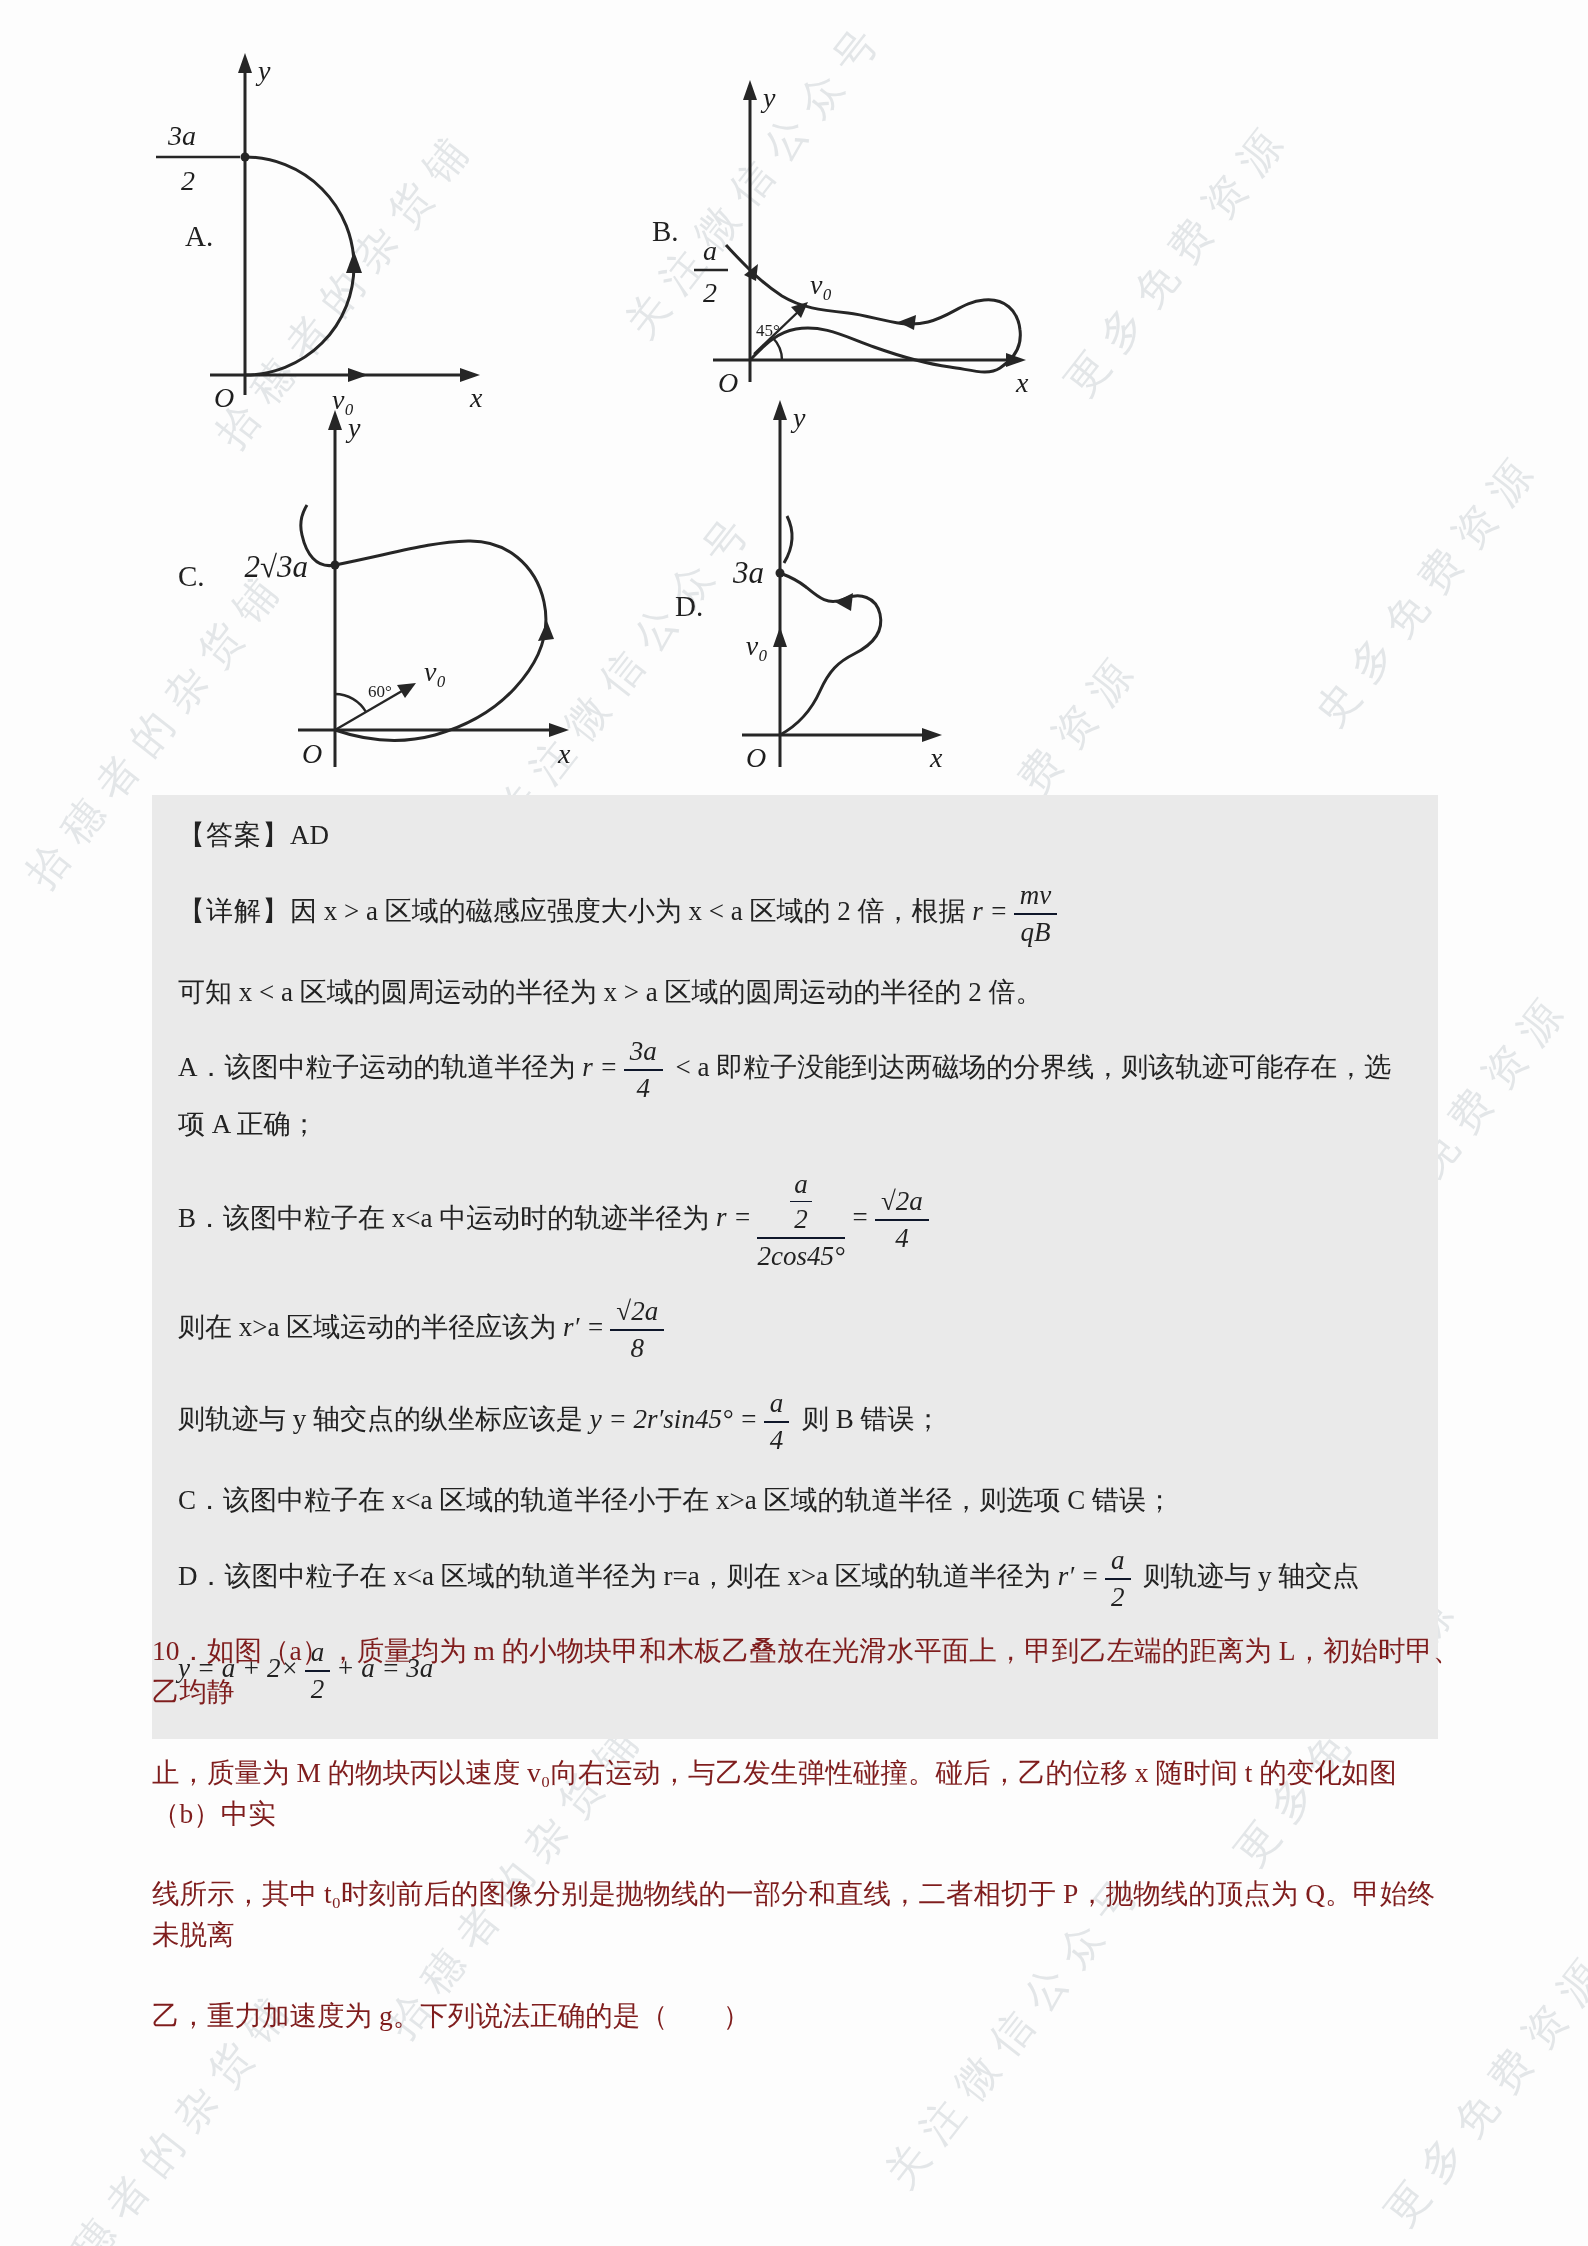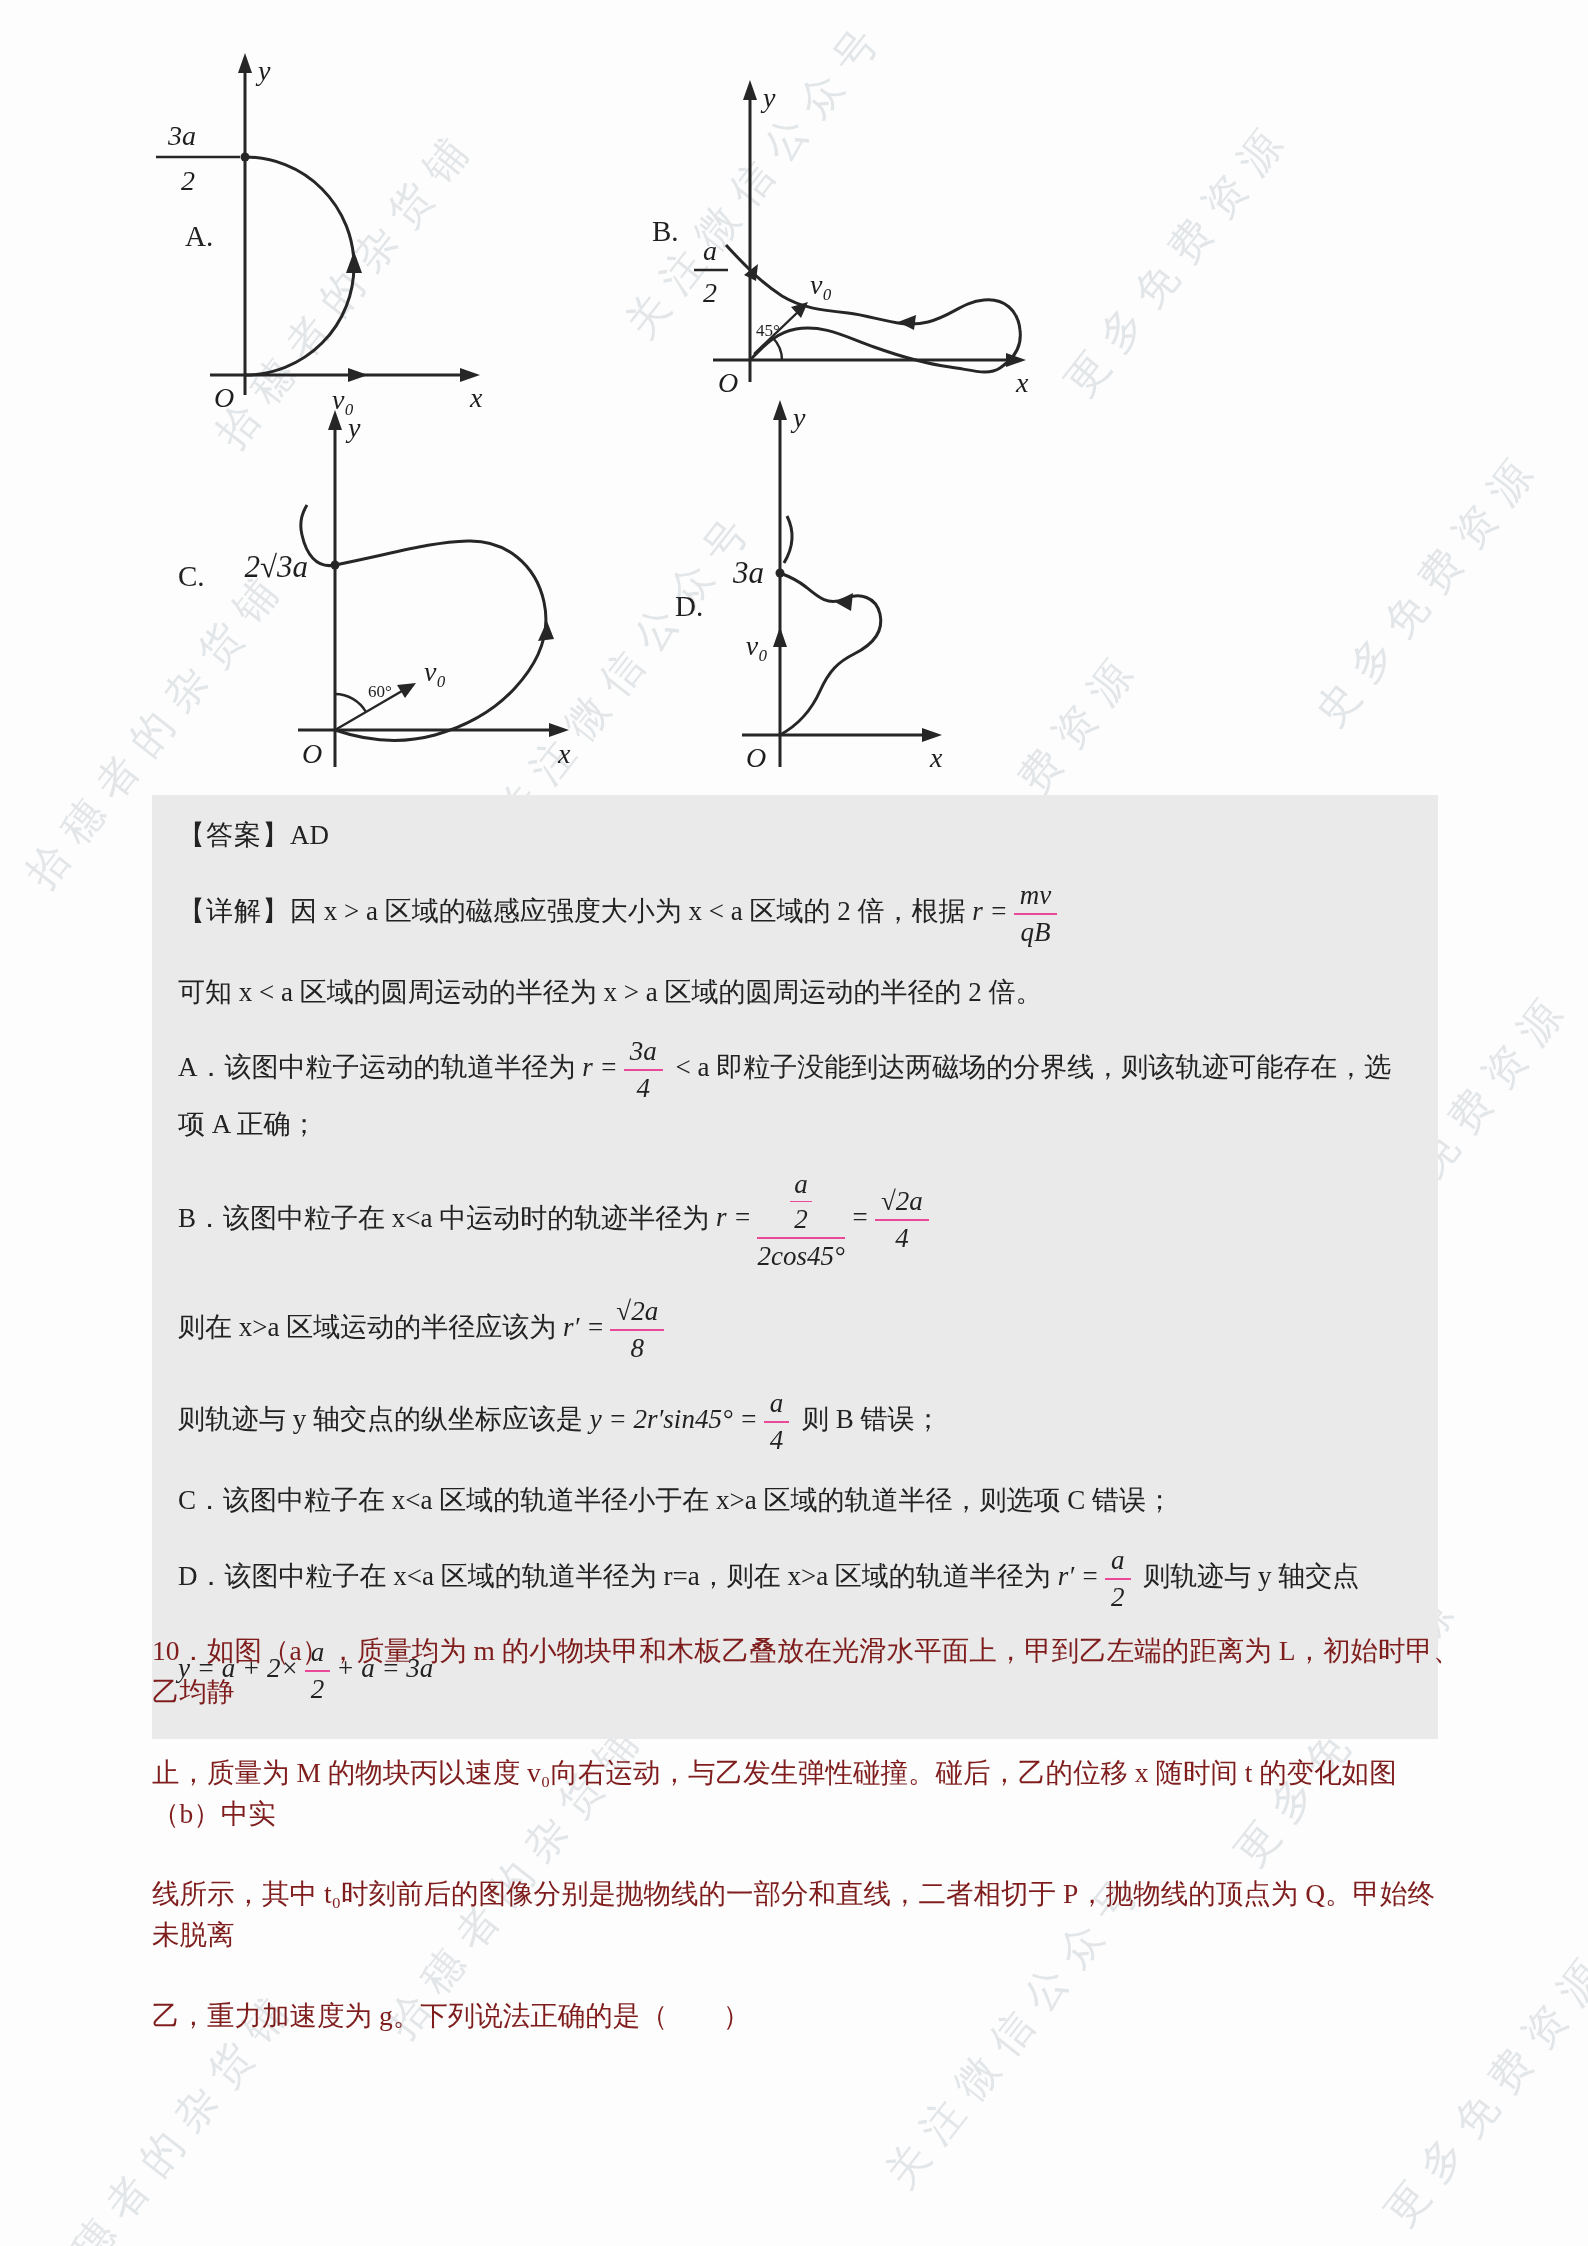--- a/index.html
+++ b/index.html
@@ -68,21 +68,21 @@
     padding:20px 26px 10px 26px;
     font-size:27px;line-height:1.5;color:#222;
   }
   .ans-line{margin-bottom:24px;}
   .tag{letter-spacing:1px;}
   .math{font-style:italic;white-space:nowrap;}
   .frac{
     display:inline-block;vertical-align:middle;text-align:center;
     margin:0 6px;line-height:1.15;
   }
-  .frac .num{display:block;border-bottom:2px solid #ec4899;padding:0 6px 2px 6px;}
+  .frac .num{display:block;border-bottom:2px solid #0f172a;padding:0 6px 2px 6px;}
   .frac .den{display:block;padding-top:2px;font-style:italic;}
   .frac .frac{margin:0 2px;}
   .frac .frac .num{border-bottom-width:1.6px;padding:0 4px 1px 4px;}
 
   
   .q10{
     position:absolute;left:152px;top:1630px;width:1310px;
     font-size:27.5px;color:#7f1d1d;
   }
   .qline{margin-bottom:39px;line-height:1.5;}

